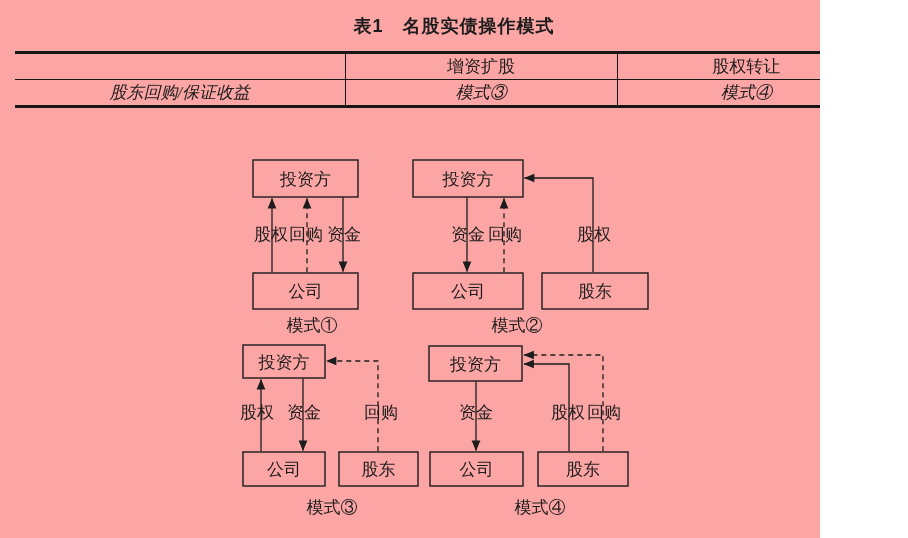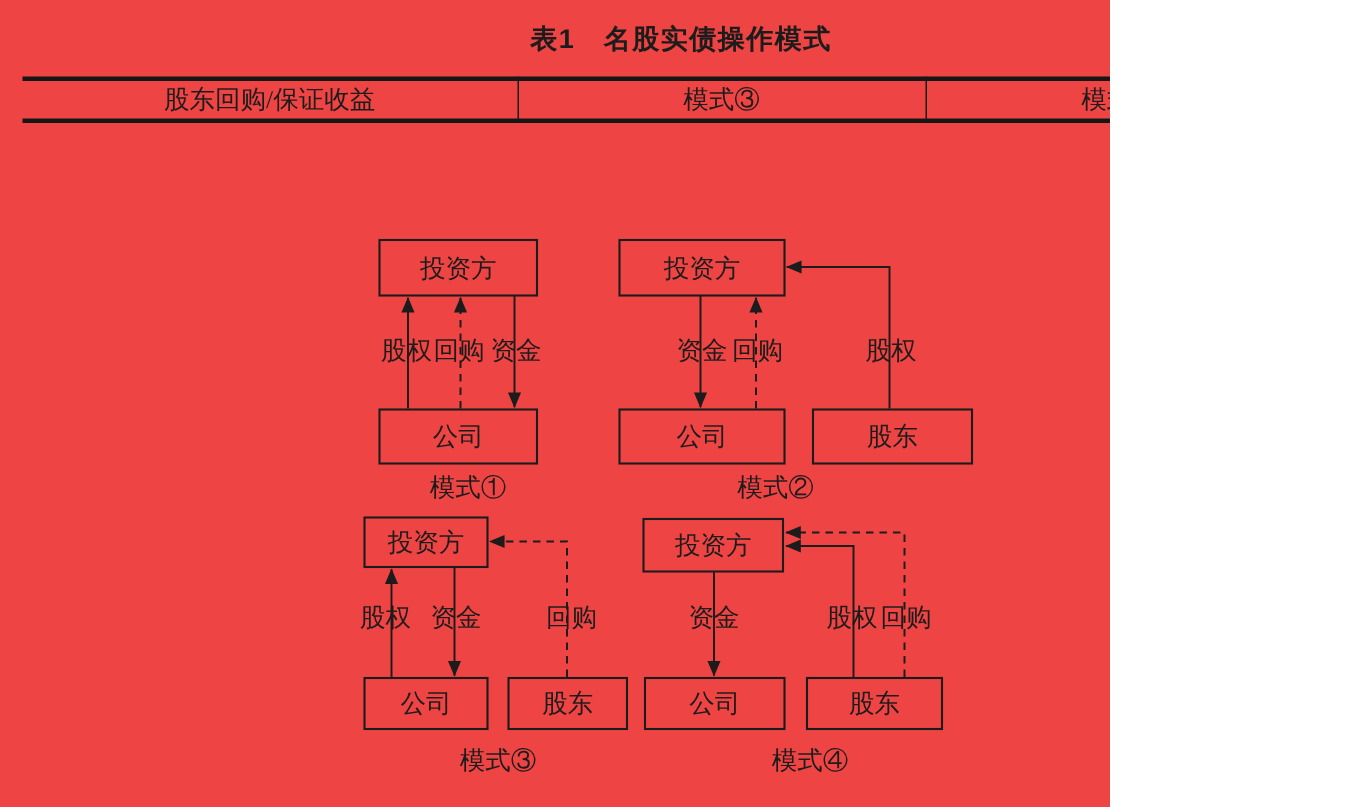--- a/index.html
+++ b/index.html
@@ -1,36 +1,36 @@
 <!DOCTYPE html>
 <html><head>
 <meta charset="utf-8">
 <style>
   html, body { margin: 0; padding: 0; background: #ffffff; }
   #stage {
-    position: relative; width: 740px; height: 538px;
-    background: #ef4444; color: #1c1c1c; overflow: hidden;
+    position: relative; width: 820px; height: 538px;
+    background: #fca5a5; color: #1c1c1c; overflow: hidden;
     font-family: "Liberation Serif", "DejaVu Serif", serif;
   }
   .doc-title {
     position: absolute; top: 14px; left: 0; width: 908px;
     text-align: center; font-size: 18px; font-weight: 700;
     letter-spacing: 1px;
     font-family: "Liberation Sans", "DejaVu Sans", sans-serif;
   }
   table.modes {
     position: absolute; left: 15px; top: 51px; width: 860px;
     border-collapse: collapse; table-layout: fixed;
     border-top: 3px solid #161616; border-bottom: 3px solid #161616;
   }
   table.modes td {
     height: 25px; padding: 0; text-align: center; vertical-align: middle;
     font-size: 17px; border-bottom: 1px solid #161616;
   }
-  table.modes tr:last-child td { border-bottom: none; }
+  table.modes tr:last-child td { border-bottom: none; font-style: italic; }
   table.modes td.v { border-left: 1px solid #161616; }
   svg.fig { position: absolute; left: 0; top: 148px; }
   svg.fig text {
     font-size: 17px; fill: #1c1c1c; text-anchor: middle;
     dominant-baseline: central;
     font-family: "Liberation Serif", "DejaVu Serif", serif;
   }
   svg.fig .box { fill: none; stroke: #1c1c1c; stroke-width: 1.4px; }
   svg.fig .ln  { fill: none; stroke: #1c1c1c; stroke-width: 1.3px; }
   svg.fig .dash { stroke-dasharray: 5 4; }
@@ -42,20 +42,25 @@
 
   <div class="doc-title">表1　名股实债操作模式</div>
 
   <table class="modes">
     <colgroup>
       <col style="width:330px">
         <col style="width:272px">
         <col style="width:258px">
     </colgroup>
     <tbody>
+      <tr>
+        <td></td>
+        <td class="v">增资扩股</td>
+        <td class="v">股权转让</td>
+      </tr>
       <tr>
         <td>股东回购/保证收益</td>
         <td class="v">模式③</td>
         <td class="v">模式④</td>
       </tr>
     </tbody>
   </table>
 
   <svg class="fig" width="908" height="390" viewBox="0 0 908 390">
     <defs>

